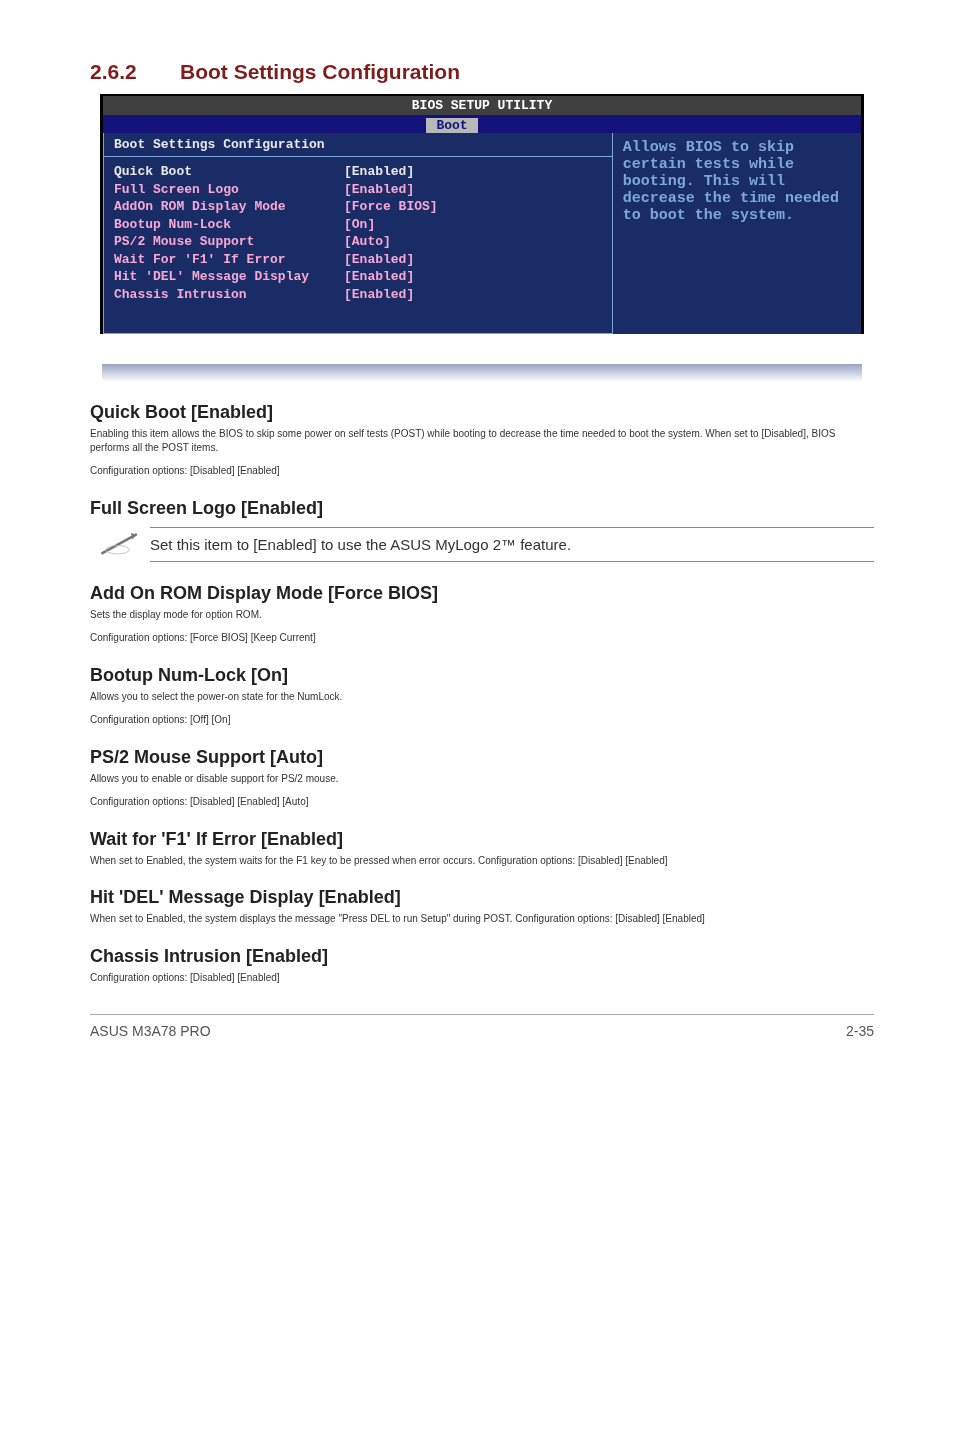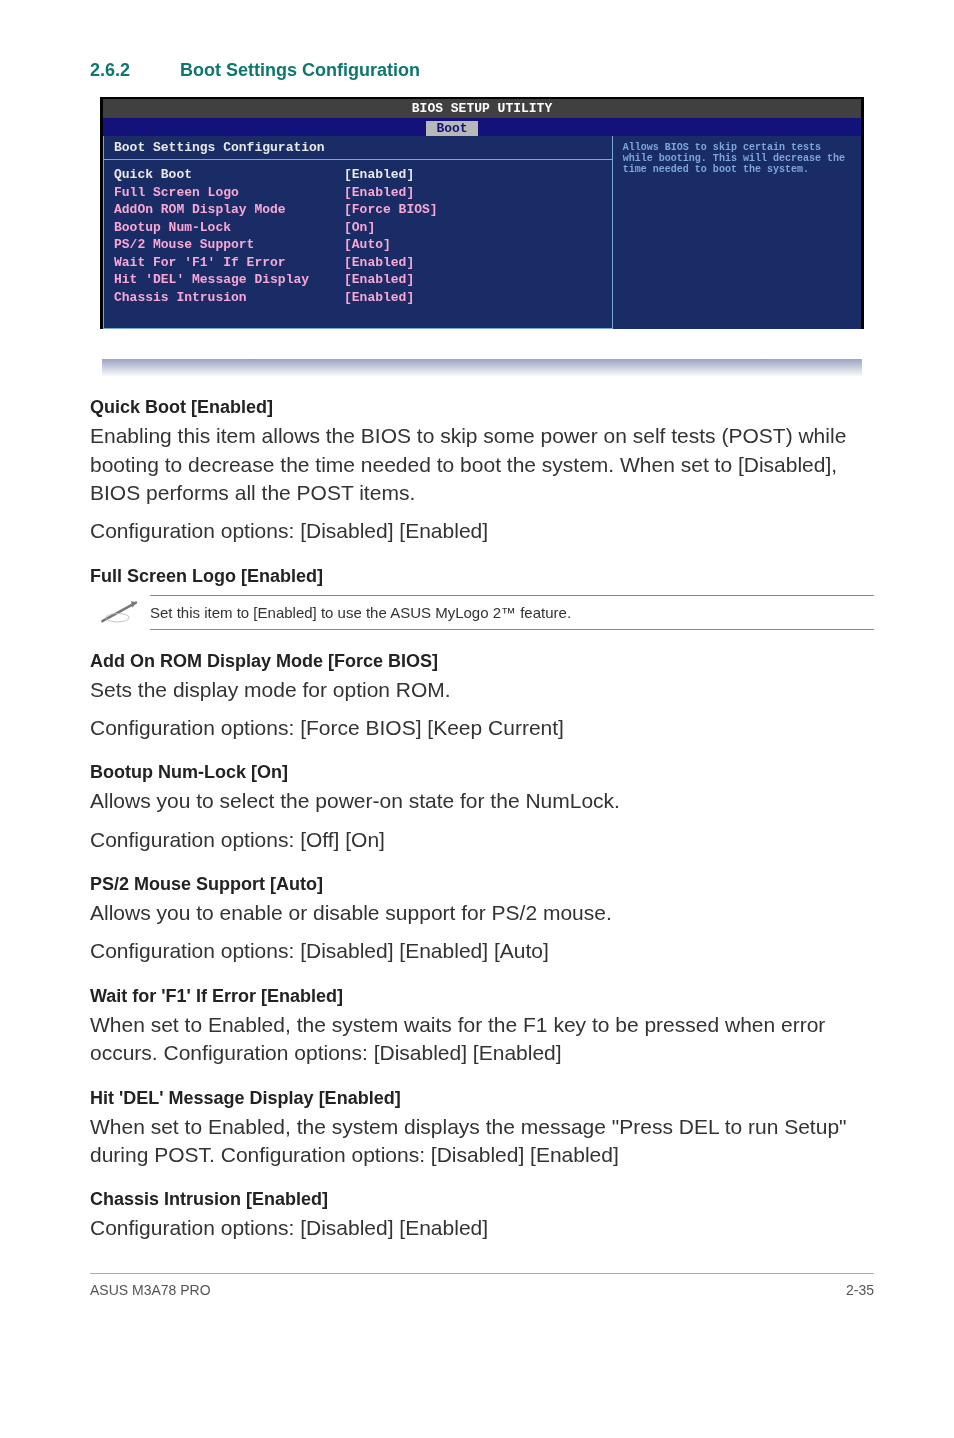--- a/index.html
+++ b/index.html
@@ -7,24 +7,24 @@
     padding: 0;
     background: #ffffff;
     font-family: Arial, Helvetica, sans-serif;
     color: #333;
     width: 954px;
   }
   .page {
     padding: 60px 80px 40px 90px;
   }
   .section-num-title {
-    font-size: 18px;
-    font-weight: bold;
-    color: #0f766e;
-    margin-bottom: 16px;
+    font-size: 21px;
+    font-weight: bold;
+    color: #7f1d1d;
+    margin-bottom: 10px;
   }
   .section-num-title .num { display:inline-block; width:90px; }
   
   .bios-box {
     border-left: 3px solid #000;
     border-right: 3px solid #000;
     margin: 0 10px 30px 10px;
     position: relative;
   }
   .bios-header {
@@ -59,35 +59,35 @@
   .bios-left {
     flex: 0 0 67%;
     border: 1px solid #7da7d9;
     border-top: none;
     padding: 0;
   }
   .bios-right {
     flex: 1;
     padding: 6px 10px;
     font-family: "Courier New", monospace;
-    font-size: 10px;
+    font-size: 15px;
     font-weight: bold;
     color: #7da7d9;
   }
   .bios-panel-title {
     background: #1a2c66;
     color: #e8e8e8;
     font-family: "Courier New", monospace;
     font-size: 13px;
     font-weight: bold;
     padding: 4px 10px;
     border-bottom: 1px solid #7da7d9;
   }
   .bios-rows {
-    padding: 6px 10px 22px 10px;
+    padding: 6px 10px 30px 10px;
   }
   .bios-row {
     display: flex;
     font-family: "Courier New", monospace;
     font-size: 13px;
     font-weight: bold;
     line-height: 1.35;
   }
   .bios-row .lbl { flex: 0 0 230px; }
   .bios-row.white { color: #e8e8e8; }
@@ -98,21 +98,21 @@
     margin: 0 12px;
   }
   
   h3.item-title {
     font-size: 18px;
     font-weight: bold;
     color: #222;
     margin: 20px 0 4px 0;
   }
   p.body {
-    font-size: 21px;
+    font-size: 10px;
     line-height: 1.35;
     margin: 4px 0 10px 0;
     color: #333;
   }
   
   .note-wrap {
     display: flex;
     align-items: center;
     margin: 8px 0 6px 0;
     justify-content: space-between;

